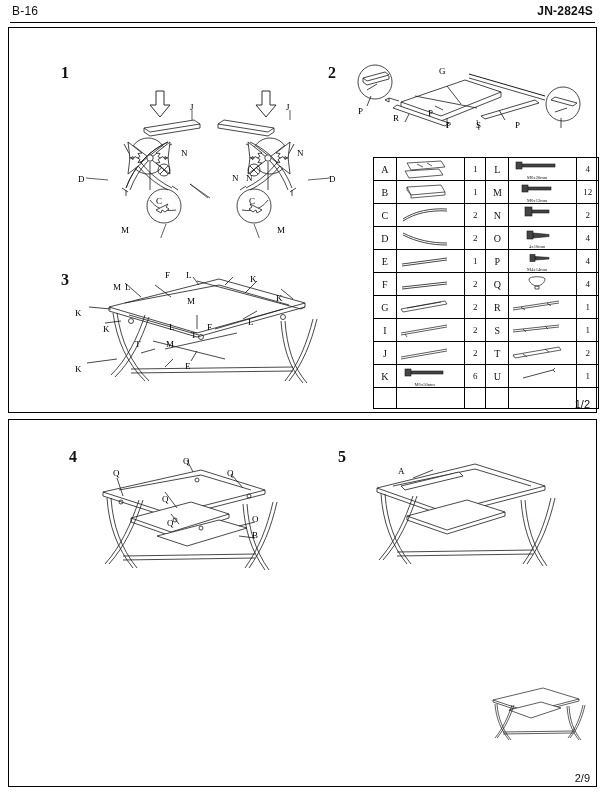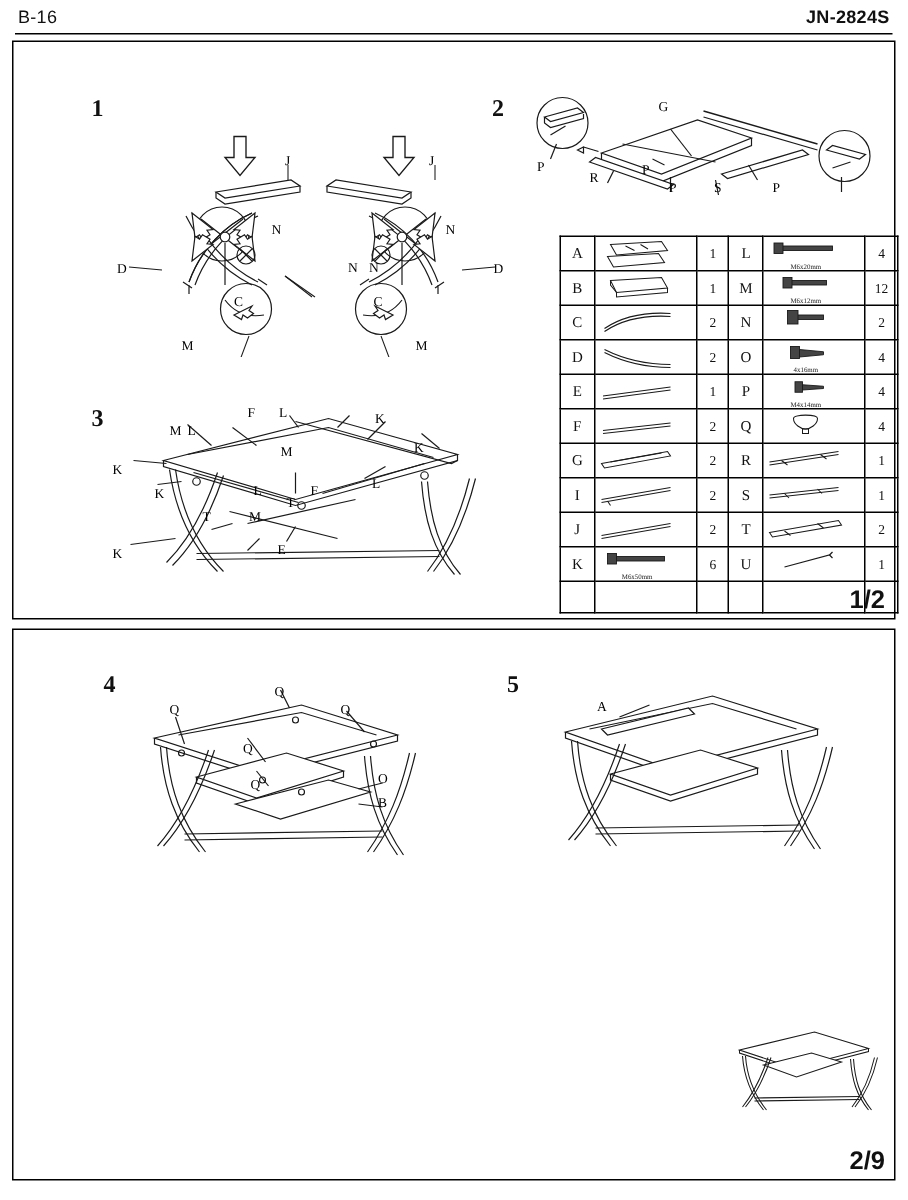--- a/index.html
+++ b/index.html
@@ -44,22 +44,22 @@
     position: relative;
     border: 1px solid #000;
     box-sizing: border-box;
   }
   .panel-top { height: 386px; }
   .panel-bottom { height: 368px; margin-top: 6px; }
   .page-num {
     position: absolute;
     right: 6px;
     bottom: 2px;
-    font-size: 17px;
-    font-weight: bold;
+    font-size: 11px;
+    font-weight: normal;
   }
   .step-num {
     position: absolute;
     font-size: 16px;
     font-weight: bold;
     font-family: "Liberation Serif", serif;
   }
   .lbl {
     position: absolute;
     font-size: 9px;

